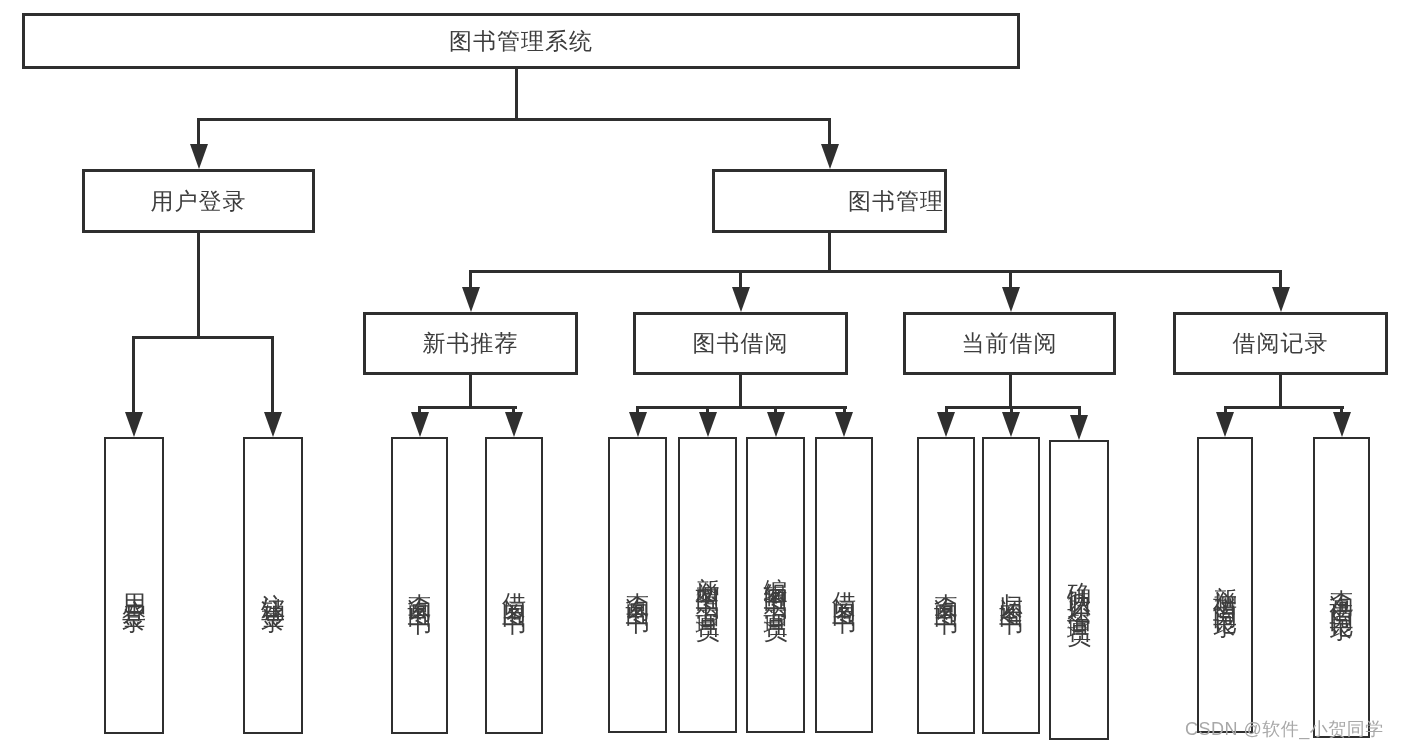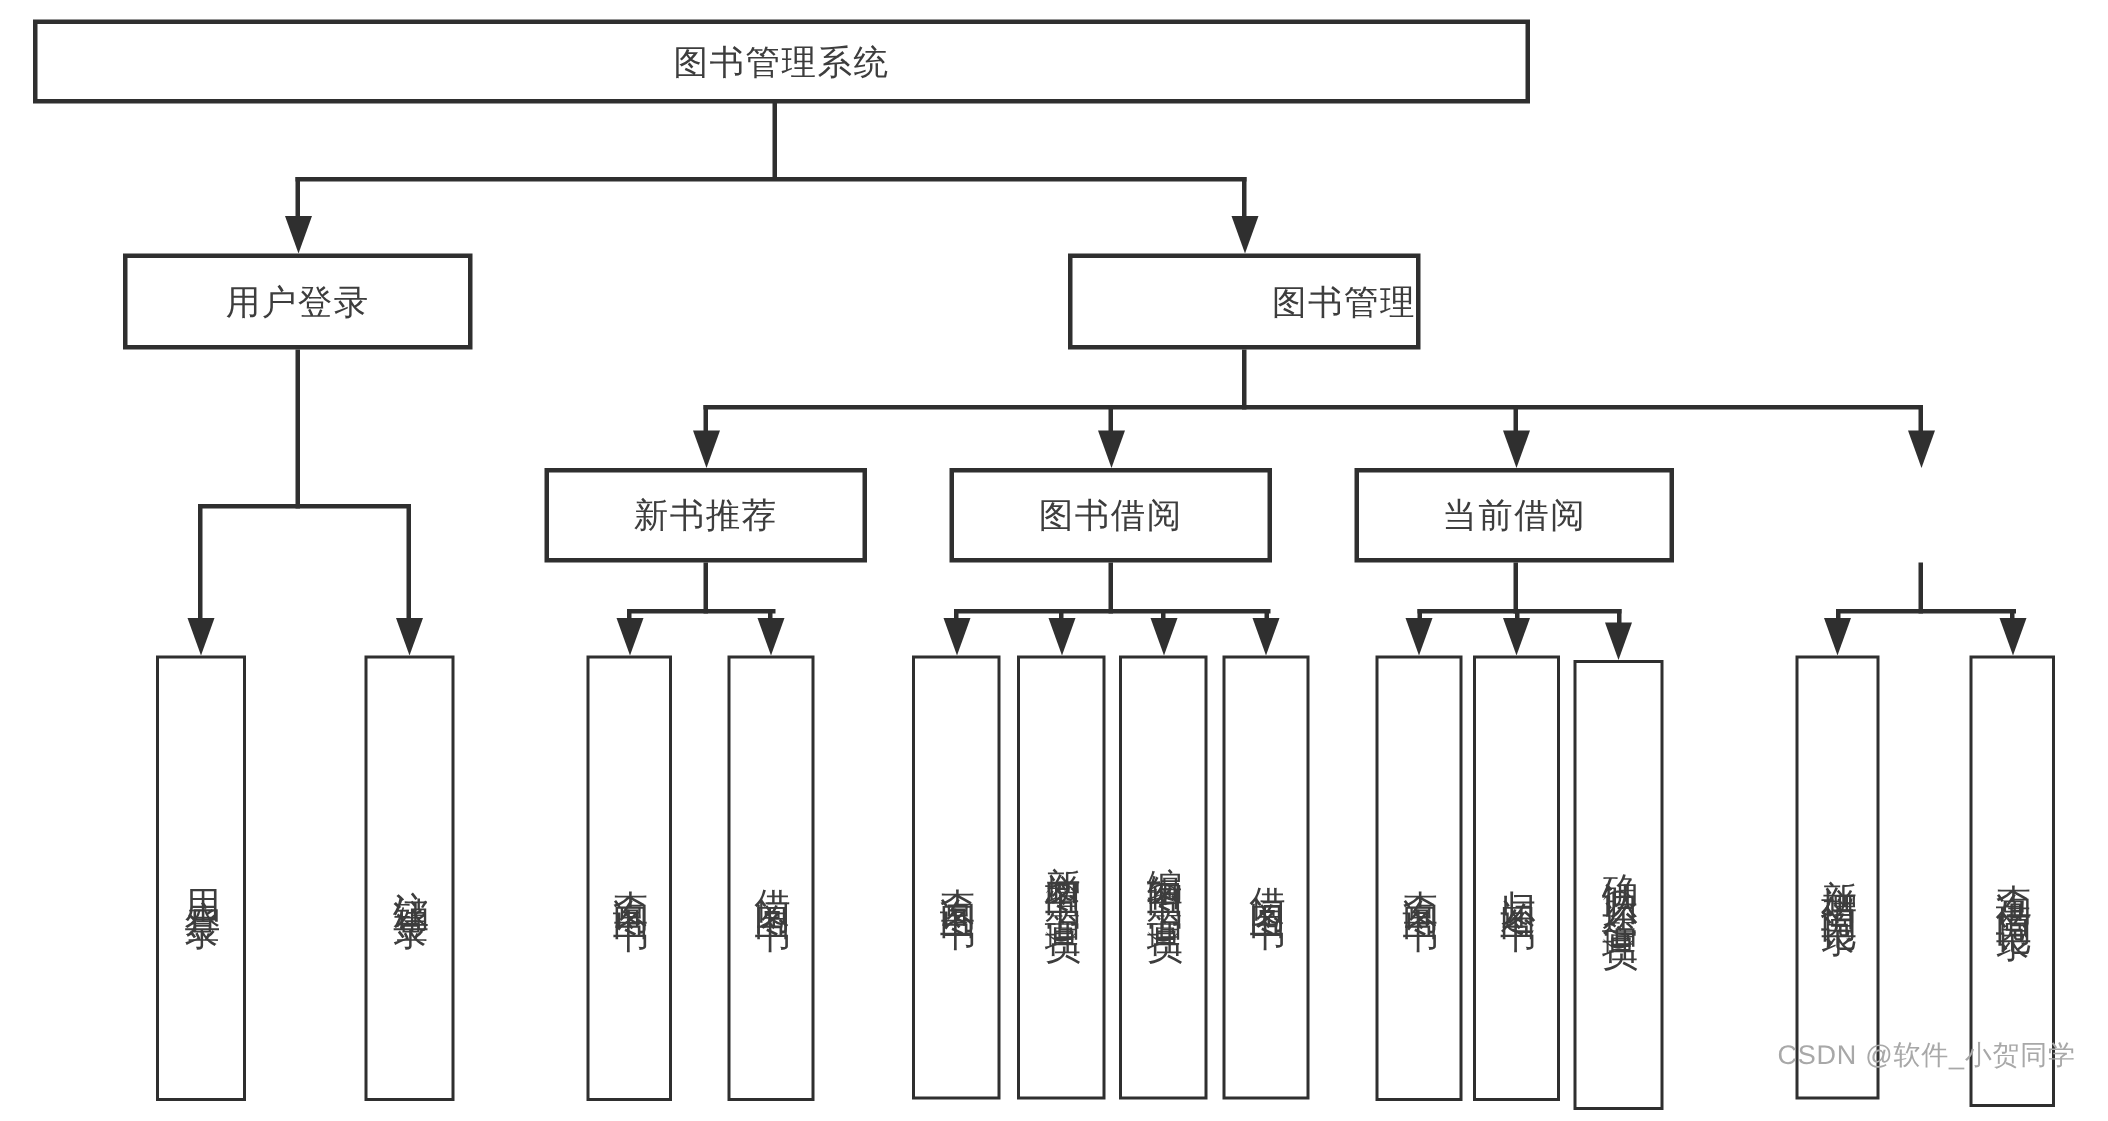--- a/index.html
+++ b/index.html
@@ -28,21 +28,21 @@
     writing-mode:vertical-rl;text-orientation:mixed;
     color:var(--text);font-size:24px;letter-spacing:6px;line-height:1;
   }
   .ln{position:absolute;background:var(--line);}
   .ar{
     position:absolute;width:0;height:0;
     border-left:9px solid transparent;border-right:9px solid transparent;
     border-top:25px solid var(--line);
   }
   .watermark{
-    position:absolute;left:1185px;top:691px;width:215px;
+    position:absolute;left:1185px;top:717px;width:215px;
     color:var(--watermark);font-size:18px;letter-spacing:0.5px;white-space:nowrap;
   }
 </style>
 </head>
 <body>
 
 <div id="canvas">
 
   <div class="node" style="left:22px;top:13px;width:998px;height:56px;">
     <span>图书管理系统</span>
@@ -81,20 +81,23 @@
   <div class="ar" style="left:1272px;top:287px;"></div>
 
   <div class="node" style="left:633px;top:312px;width:215px;height:63px;">
     <span>图书借阅</span>
   </div>
   <div class="node" style="left:363px;top:312px;width:215px;height:63px;">
     <span>新书推荐</span>
   </div>
   <div class="node" style="left:903px;top:312px;width:213px;height:63px;">
     <span>当前借阅</span>
+  </div>
+  <div class="node" style="left:1173px;top:312px;width:215px;height:63px;">
+    <span>借阅记录</span>
   </div>
 
   <div class="ln" style="left:469px;top:375px;width:3px;height:34px;"></div>
   <div class="ln" style="left:418px;top:406px;width:99px;height:3px;"></div>
   <div class="ln" style="left:418px;top:406px;width:3px;height:10px;"></div>
   <div class="ar" style="left:411px;top:412px;"></div>
   <div class="ln" style="left:512px;top:406px;width:3px;height:10px;"></div>
   <div class="ar" style="left:505px;top:412px;"></div>
 
   <div class="ln" style="left:739px;top:375px;width:3px;height:34px;"></div>

